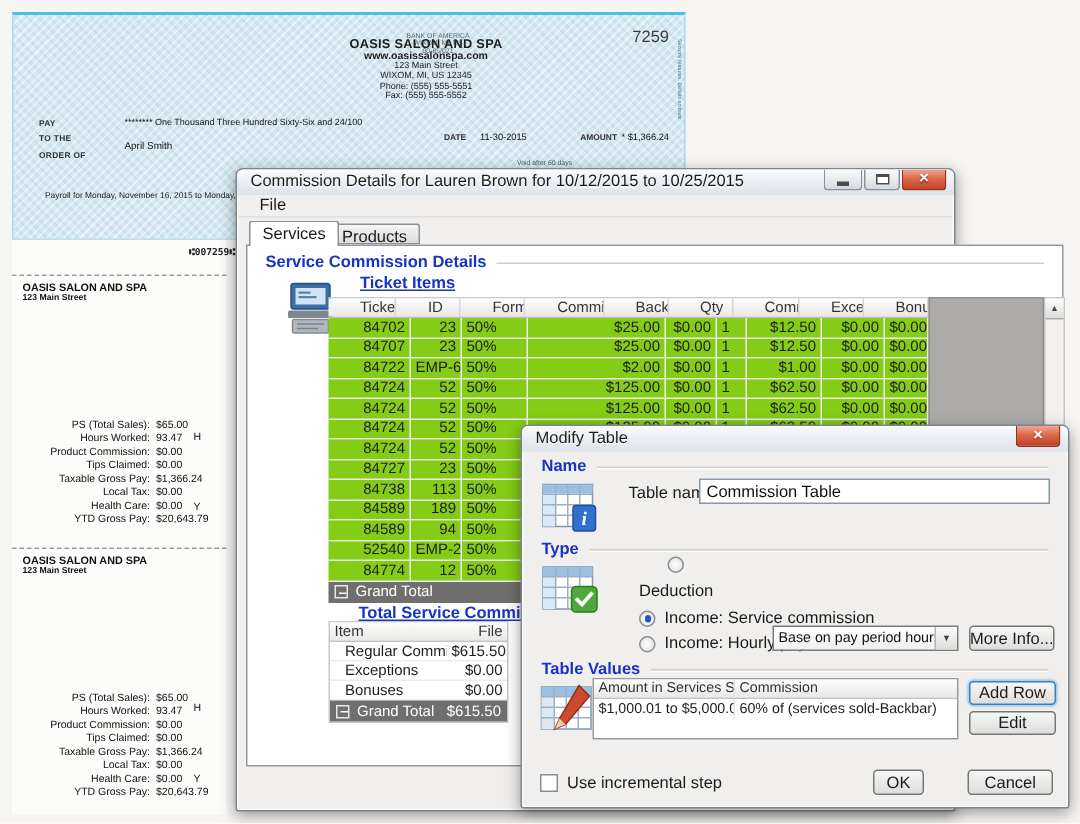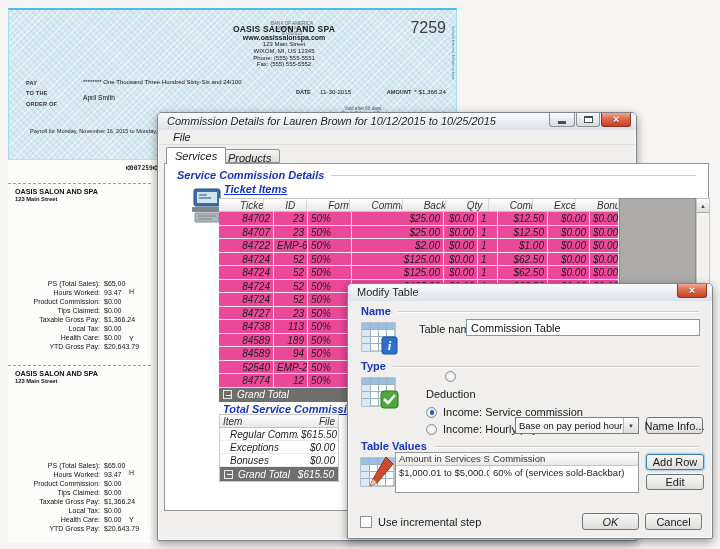--- a/index.html
+++ b/index.html
@@ -14,21 +14,21 @@
     background-color:#d7e9f0;
     background-image:repeating-linear-gradient(135deg,rgba(255,255,255,.5) 0 1px,transparent 1px 4px),
       repeating-linear-gradient(45deg,rgba(140,190,210,.20) 0 2px,transparent 2px 5px);
     border-top:2px solid #45c1e6;border-left:1px solid #a5dcf0;border-right:1px solid #a5dcf0;
     border-bottom:1px solid #bfe0ea;}
   .chk-company{left:150px;top:14px;width:250px;text-align:center;color:#1c1c1c;}
   .chk-name{font-size:8.5px;font-weight:bold;letter-spacing:.2px;}
   .chk-web{font-size:7px;font-weight:bold;}
   .chk-small{font-size:6px;line-height:6.8px;color:#222;}
   .chk-bank{left:228px;top:11px;width:110px;text-align:center;font-size:4.6px;line-height:5px;color:#55666f;}
-  .chk-num{right:10px;top:9px;font-size:16px;color:#3c3c3c;}
+  .chk-num{right:10px;top:9px;font-size:11px;color:#3c3c3c;}
   .chk-paylbl{left:17px;font-size:5.6px;color:#333;font-weight:bold;letter-spacing:.2px;}
   .chk-words{left:74px;top:69px;font-size:6px;color:#111;white-space:nowrap;}
   .chk-payee{left:74px;top:84px;font-size:6.6px;color:#111;}
   .chk-datelbl{left:287px;top:79px;font-size:5.6px;font-weight:bold;color:#333;}
   .chk-dateval{left:311px;top:78px;font-size:6.2px;color:#111;}
   .chk-amt{right:10px;top:78px;font-size:6.2px;color:#111;}
   .chk-amt b{font-size:5.6px;color:#333;margin-right:3px;}
   .chk-void{left:296px;top:96px;width:116px;text-align:center;font-size:4.6px;line-height:5.2px;color:#4a5a63;}
   .chk-side{right:1px;top:16px;font-size:3.6px;color:#4a7889;writing-mode:vertical-rl;}
   .chk-memo{left:21px;top:118px;width:134px;font-size:5.6px;color:#222;white-space:nowrap;overflow:hidden;}
@@ -60,36 +60,36 @@
        background:linear-gradient(180deg,#fbfbfb,#d6dbe1);display:flex;align-items:center;justify-content:center;}
   .capbtn.min{width:26px;} .capbtn.max{width:24px;}
   .capbtn.close{width:30px;background:linear-gradient(180deg,#f0a694,#dd6a4b 45%,#c64227);border-color:#93321f;}
   .g-min{width:8px;height:3px;background:#4c4c4c;margin-top:5px;}
   .g-max{width:9px;height:7px;border:1px solid #4c4c4c;border-top-width:2px;background:#fff;}
   .g-x{color:#fff;font-size:11px;font-weight:bold;line-height:11px;text-shadow:0 1px 1px rgba(0,0,0,.4);}
   .menubar{position:absolute;left:1px;right:1px;top:17px;height:15px;background:#f1f0ef;border-bottom:1px solid #e0dfdd;}
   .menuitem{position:absolute;left:10px;top:1px;font-size:11px;color:#1a1a1a;padding:0 4px;}
 
   
-  .mainwin{left:157px;top:112px;width:480px;height:429px;z-index:20;font-style:italic;}
+  .mainwin{left:157px;top:112px;width:480px;height:429px;z-index:20;}
   .tab{position:absolute;font-size:11px;color:#1a1a1a;padding:2px 8px 0 8px;border:1px solid #8b9396;}
   .tab.active{left:8px;top:34px;height:17px;background:#fff;border-bottom:none;z-index:3;border-radius:2px 2px 0 0;}
   .tab.idle{left:61px;top:36px;height:14px;background:linear-gradient(#f4f4f3,#dddcda);border-radius:2px 2px 0 0;}
   .tabpanel{position:absolute;left:6px;top:50px;width:545px;height:348px;background:#fff;border:1px solid #90989b;z-index:2;}
   .grouphead{display:flex;align-items:center;font-size:11px;font-weight:bold;color:#1733c4;white-space:nowrap;}
   .grouphead::after{content:"";flex:1;margin-left:7px;border-top:1px solid #cfcdca;box-shadow:0 1px 0 #fff;}
   .sched{position:absolute;left:12px;top:5px;right:12px;}
-  .link{font-size:11px;font-weight:bold;color:#1733c4;text-decoration:underline;white-space:nowrap;}
+  .link{font-size:11px;font-weight:bold;color:#1733c4;text-decoration:underline;white-space:nowrap;margin-left:16px;}
   .tlink{position:absolute;left:59px;top:19px;}
   .tticon{position:absolute;left:26px;top:24px;width:32px;height:36px;}
 
   .ttable{position:absolute;left:54px;top:34px;width:400px;border-top:1px solid #c9c8c6;}
   .tt-head{display:flex;height:13px;background:linear-gradient(#fdfdfd,#e9e8e5);border-bottom:1px solid #c4c3c1;}
   .tt-head span{font-size:10px;color:#333;border-right:1px solid #d8d7d5;padding:0 21px;line-height:13px;white-space:nowrap;overflow:hidden;}
-  .tt-row{display:flex;height:13.5px;border-bottom:1px solid #eceBea;border-bottom:1px solid #ecebea;background:#ec4899;}
+  .tt-row{display:flex;height:13.5px;border-bottom:1px solid #eceBea;border-bottom:1px solid #ecebea;background:#84cc16;align-items:center;}
   .tt-row span{font-size:10px;color:#1d1d1d;border-right:1px solid #f2f1f0;padding:0 3px;line-height:13px;white-space:nowrap;overflow:hidden;}
   .c0{width:55px;text-align:right;} .c1{width:34px;text-align:right;} .c2{width:44px;text-align:left;}
   .c3{width:92px;text-align:right;} .c4{width:34px;text-align:right;} .c5{width:20px;text-align:left;}
   .c6{width:50px;text-align:right;} .c7{width:42px;text-align:right;} .c8{width:29px;text-align:right;}
   .tt-head .c1{text-align:left;}
   .gtbar{display:flex;align-items:center;height:14px;background:#706f6e;color:#fff;font-size:10px;padding:0 4px;gap:5px;}
   .gtbox{width:9px;height:9px;border:1px solid #e8e8e8;position:relative;flex:0 0 auto;}
   .gtbox::after{content:"";position:absolute;left:2px;top:3.5px;width:5px;height:1px;background:#fff;}
   .filler{position:absolute;left:454px;top:34px;width:77px;height:203px;background:#acabaa;border:1px solid #8f8e8d;}
   .vscroll{position:absolute;left:531px;top:34px;width:14px;height:203px;background:#f2f1ef;border:1px solid #c6c5c3;}
@@ -542,21 +542,21 @@
       <span class="rlabel">Income: Service commission</span>
     </div>
     <div class="radiorow" style="top:138px;">
       <span class="radio"></span>
       <span class="rlabel">Income: Hourly pay</span>
     </div>
     <div class="combo">
       <span class="ctext">Base on pay period hours</span>
       <span class="carrow">▼</span>
     </div>
-    <div class="btn" style="left:298px;top:133px;width:57px;">Name Info...</div>
+    <div class="btn" style="left:298px;top:133px;width:57px;">More Info...</div>
 
     <div class="grouphead" style="top:156px;">
         <span>Table Values</span>
       </div>
     <svg class="dicon" style="left:11px;top:168px;" viewBox="0 0 40 40">
       <rect x="2" y="6" width="33" height="28" fill="#fff" stroke="#8096ad"></rect>
       <rect x="2" y="6" width="33" height="6" fill="#9cc0e2"></rect>
       <rect x="2" y="12" width="8" height="22" fill="#dce9f5"></rect>
       <path d="M10.5 6V34 M18.5 6V34 M26.5 6V34 M2 12.5H35 M2 19.5H35 M2 26.5H35" stroke="#9ab0c6" fill="none"></path>
       <polygon points="27,5 34,12 18,31 11,34 14,27" fill="#cc4b2e" stroke="#8e2f1a" stroke-width="1"></polygon>
@@ -570,17 +570,17 @@
       <div class="tv-row">
         <span class="tva">$1,000.01 to $5,000.00</span>
         <span class="tvb">60% of (services sold-Backbar)</span>
       </div>
     </div>
     <div class="btn focus" style="left:298px;top:170px;width:58px;height:16px;">Add Row</div>
     <div class="btn" style="left:298px;top:190px;width:58px;height:16px;">Edit</div>
 
     <span class="chk"></span>
     <span class="dlabel" style="left:30px;top:232px;">Use incremental step</span>
-    <div class="btn" style="left:234px;top:229px;width:57px;font-style:italic;">OK</div>
+    <div class="btn" style="left:234px;top:229px;width:34px;">OK</div>
     <div class="btn" style="left:297px;top:229px;width:57px;">Cancel</div>
   </div>
 
 </div>
 
 </body></html>

